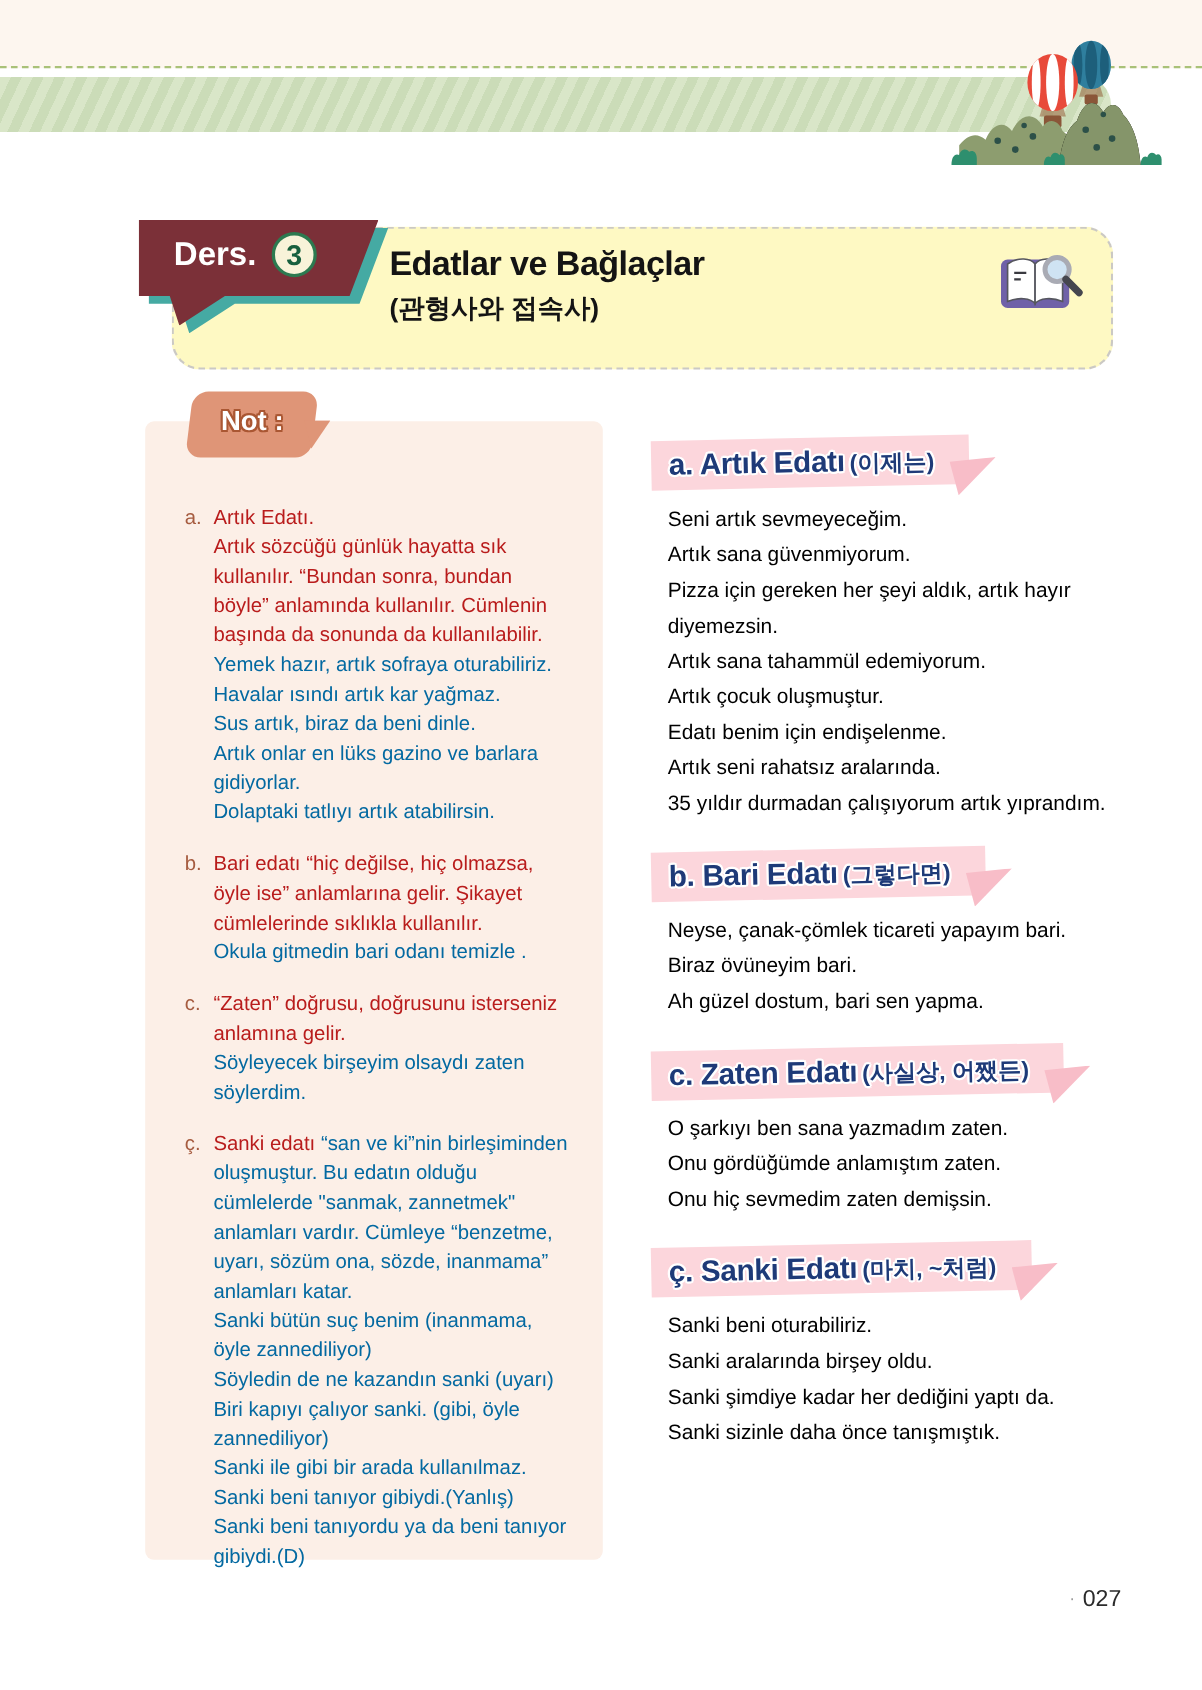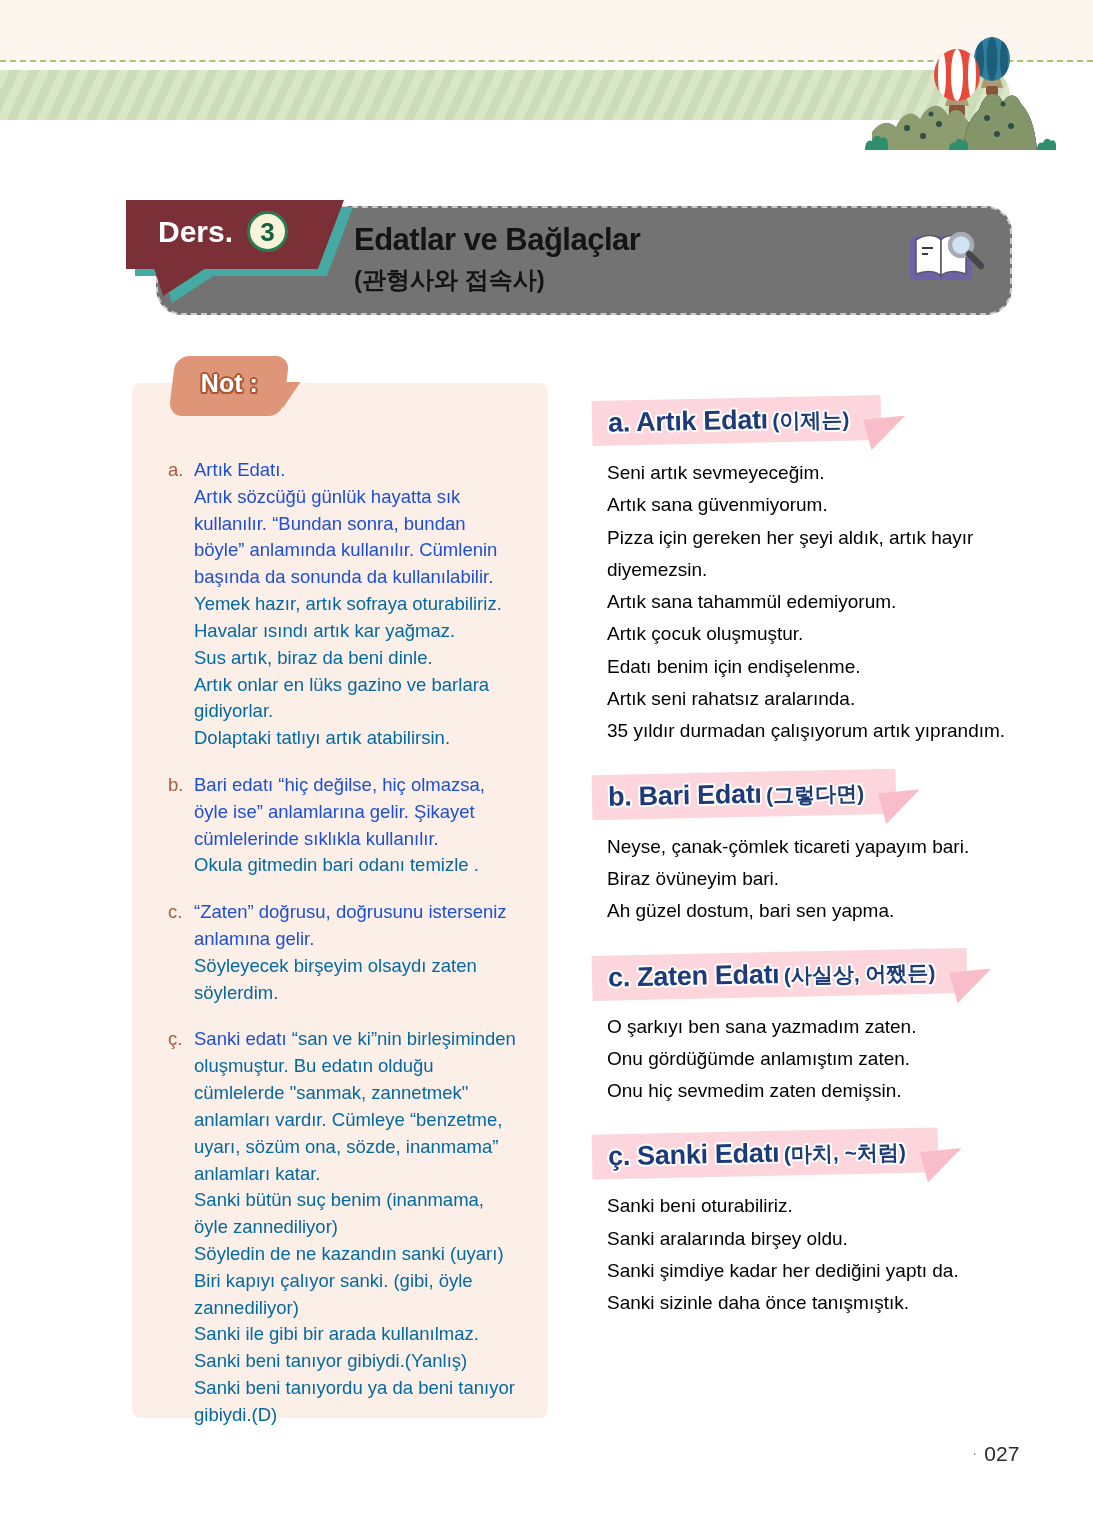--- a/index.html
+++ b/index.html
@@ -7,22 +7,22 @@
         font-family:"Liberation Sans",sans-serif;color:#262626;}
 
   
   .top-cream{position:absolute;left:0;top:0;width:100%;height:62px;background:#fdf6ef;}
   .dashed-line{position:absolute;left:0;top:60px;width:100%;height:0;border-top:2px dashed #a9c178;}
   .green-band{position:absolute;left:0;top:70px;width:1010px;height:50px;border-radius:0 26px 26px 0;
       background:repeating-linear-gradient(115deg,#d9e6c8 0 9px,#cbdcb8 9px 18px);}
   .decor{position:absolute;left:845px;top:14px;width:230px;height:140px;}
 
   
-  .title-box{position:absolute;left:156px;top:206px;width:856px;height:109px;box-sizing:border-box;
-      background:#737373;border:2px dashed #cbc9c4;border-radius:26px;}
+  .title-box{position:absolute;left:156px;top:206px;width:856px;height:130px;box-sizing:border-box;
+      background:#fef9c3;border:2px dashed #cbc9c4;border-radius:26px;}
   .lesson-title{position:absolute;left:196px;top:14px;font-size:31px;font-weight:800;color:#141414;letter-spacing:-.5px;}
   .lesson-subtitle{position:absolute;left:196px;top:56px;font-size:24px;font-weight:700;color:#141414;}
   .book-icon{position:absolute;right:22px;top:20px;}
 
   .badge{position:absolute;left:126px;top:200px;width:230px;height:102px;}
   .badge-layer{position:absolute;width:218px;height:96px;
       clip-path:polygon(0 0,100% 0,88% 72%,36% 72%,17% 100%,13% 72%,0 72%);}
   .badge-teal{left:9px;top:7px;background:#45aaa3;}
   .badge-maroon{left:0;top:0;background:#7b3038;}
   .ders-label{position:absolute;left:32px;top:15px;color:#ffffff;font-size:30px;font-weight:800;}
@@ -37,21 +37,21 @@
   .note-bubble-tail{position:absolute;left:104px;top:26px;width:24px;height:26px;background:#df9577;
       clip-path:polygon(0 0,100% 0,40% 100%);}
   .note-bubble-text{position:absolute;width:100%;text-align:center;top:13px;font-size:25px;font-weight:800;color:#fff;
       transform:skewX(7deg);
       text-shadow:2px 0 0 #aa5733,-2px 0 0 #aa5733,0 2px 0 #aa5733,0 -2px 0 #aa5733,
                   1.5px 1.5px 0 #aa5733,-1.5px -1.5px 0 #aa5733,1.5px -1.5px 0 #aa5733,-1.5px 1.5px 0 #aa5733;}
   .note-content{position:absolute;left:36px;top:74px;width:352px;}
   .note-item{display:flex;margin-bottom:20px;font-size:18.5px;line-height:1.45;}
   .nmark{flex:0 0 26px;color:#a65c40;}
   .nbody{flex:1;}
-  .brown{color:#1d4ed8;}
+  .brown{color:#b91c1c;}
   .black{color:#0369a1;}
 
   
   .right-col{position:absolute;left:592px;top:398px;width:450px;}
   .section{margin-bottom:24px;}
   .banner{position:relative;display:inline-block;background:#fcd6dc;padding:7px 32px 7px 16px;
       transform:rotate(-1.2deg);margin-bottom:14px;}
   .banner-fold{position:absolute;right:-24px;bottom:-10px;width:42px;height:34px;background:#f8bdc8;
       clip-path:polygon(0 10%,100% 0,18% 100%);}
   .btitle,.bkor{color:#1e3a78;

